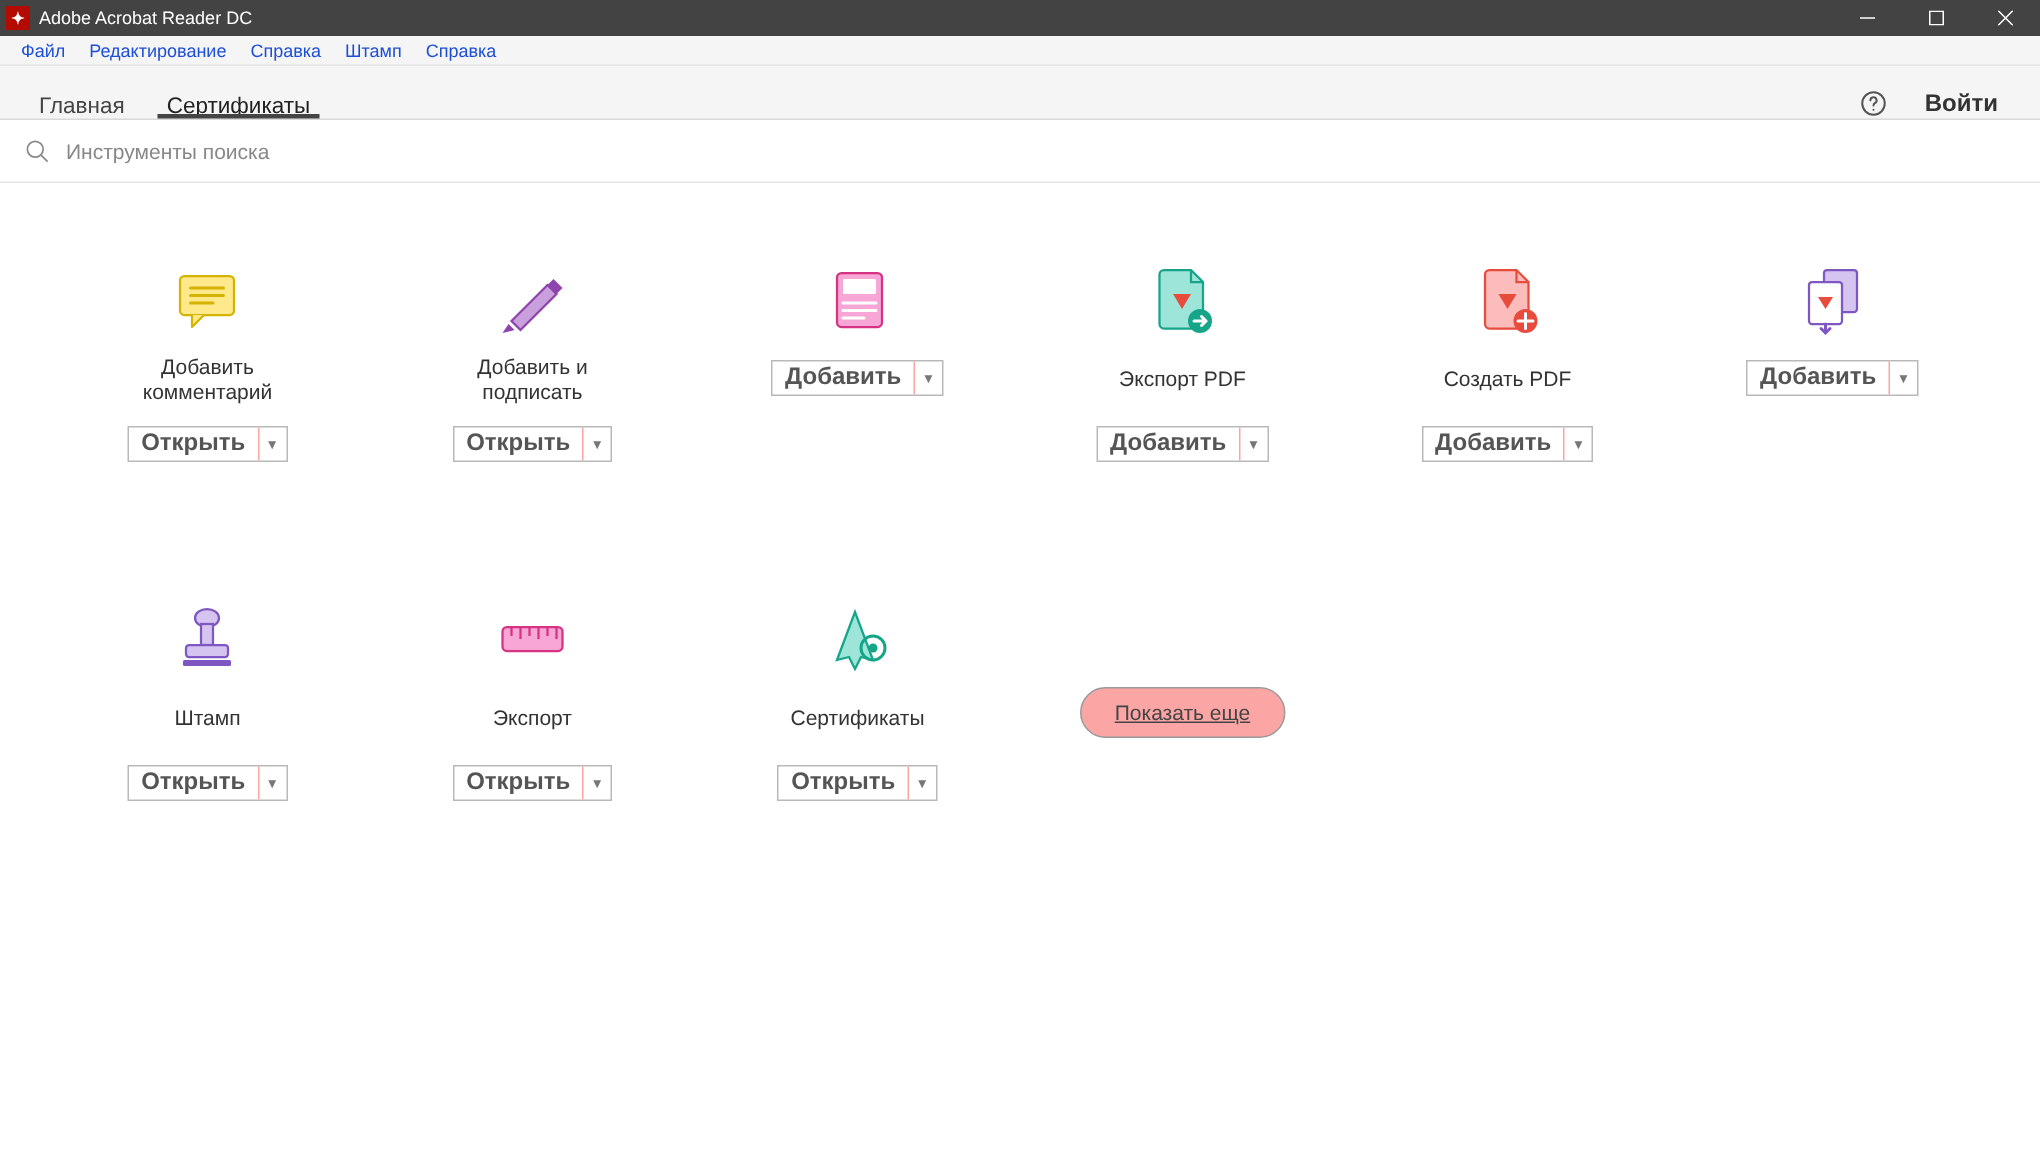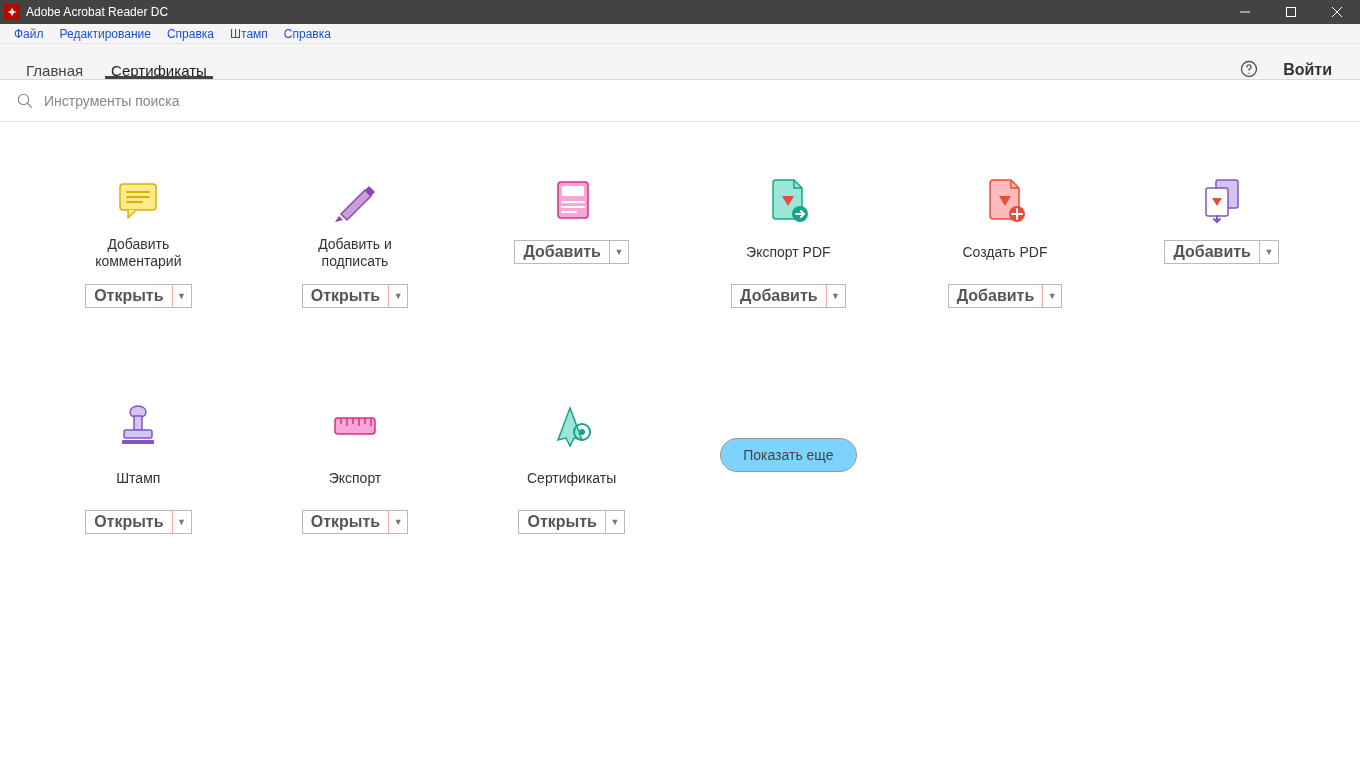--- a/index.html
+++ b/index.html
@@ -31,21 +31,21 @@
   .tools-grid { display:grid; grid-template-columns: repeat(6, 1fr); column-gap: 0; row-gap: 90px; }
   .tool { display:flex; flex-direction:column; align-items:center; width:180px; justify-self:center; }
   .tool .iconwrap { height:56px; display:flex; align-items:center; justify-content:center; }
   .tool .iconwrap svg { width:48px; height:48px; }
   .tool .label { font-size:14px; color:#333; text-align:center; min-height:38px; display:flex; align-items:center; justify-content:center; line-height:1.25; margin-top:6px; white-space:pre-line;}
   .tool .action { margin-top:12px; }
   .splitbtn { display:inline-flex; border:1px solid #b9b9b9; height:24px; background:#fff; }
   .splitbtn .main { font-size:16px; color:#555; padding:0 8px; display:flex; align-items:center; border-right:1px solid #fca5a5;font-weight:bold; }
   .splitbtn .caret { width:18px; display:flex; align-items:center; justify-content:center; color:#777; font-size:9px; }
 
-  .show-more { height:34px; padding: 0 22px; border:1px solid #9a9a9a; border-radius:17px; background:#7dd3fc; font-size:14px; color:#444; display:inline-flex; align-items:center; justify-content:center; justify-self:center; align-self:start; margin-top:40px;}
+  .show-more { height:34px; padding: 0 22px; border:1px solid #9a9a9a; border-radius:17px; background:#fca5a5; font-size:14px; color:#444; display:inline-flex; align-items:center; justify-content:center; justify-self:center; align-self:start; margin-top:60px;text-decoration:underline;}
   .show-more-wrap { display:flex; align-items:flex-start; justify-content:center; }
 </style>
 </head>
 <body>
 
 <div class="titlebar">
   <div class="app-icon">✦</div>
   <div class="title">Adobe Acrobat Reader DC</div>
   <div class="spacer"></div>
   <div class="winbtn">

